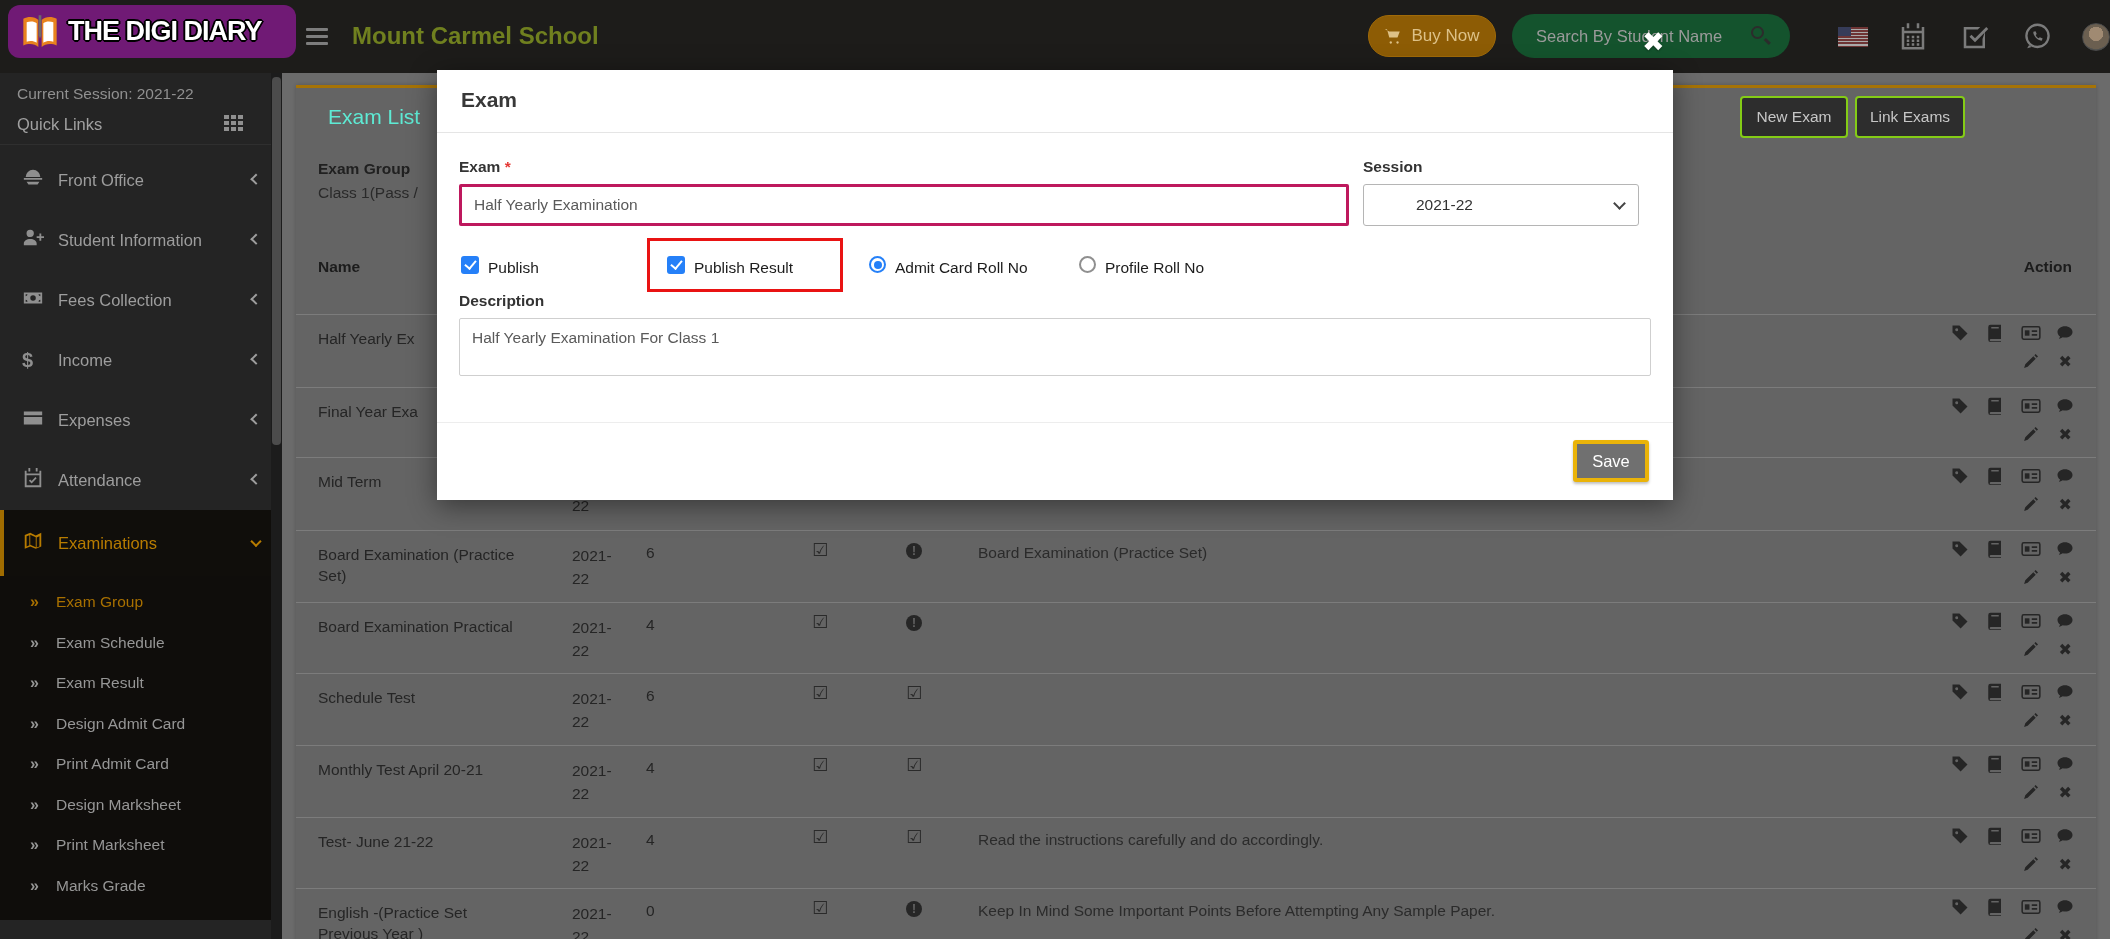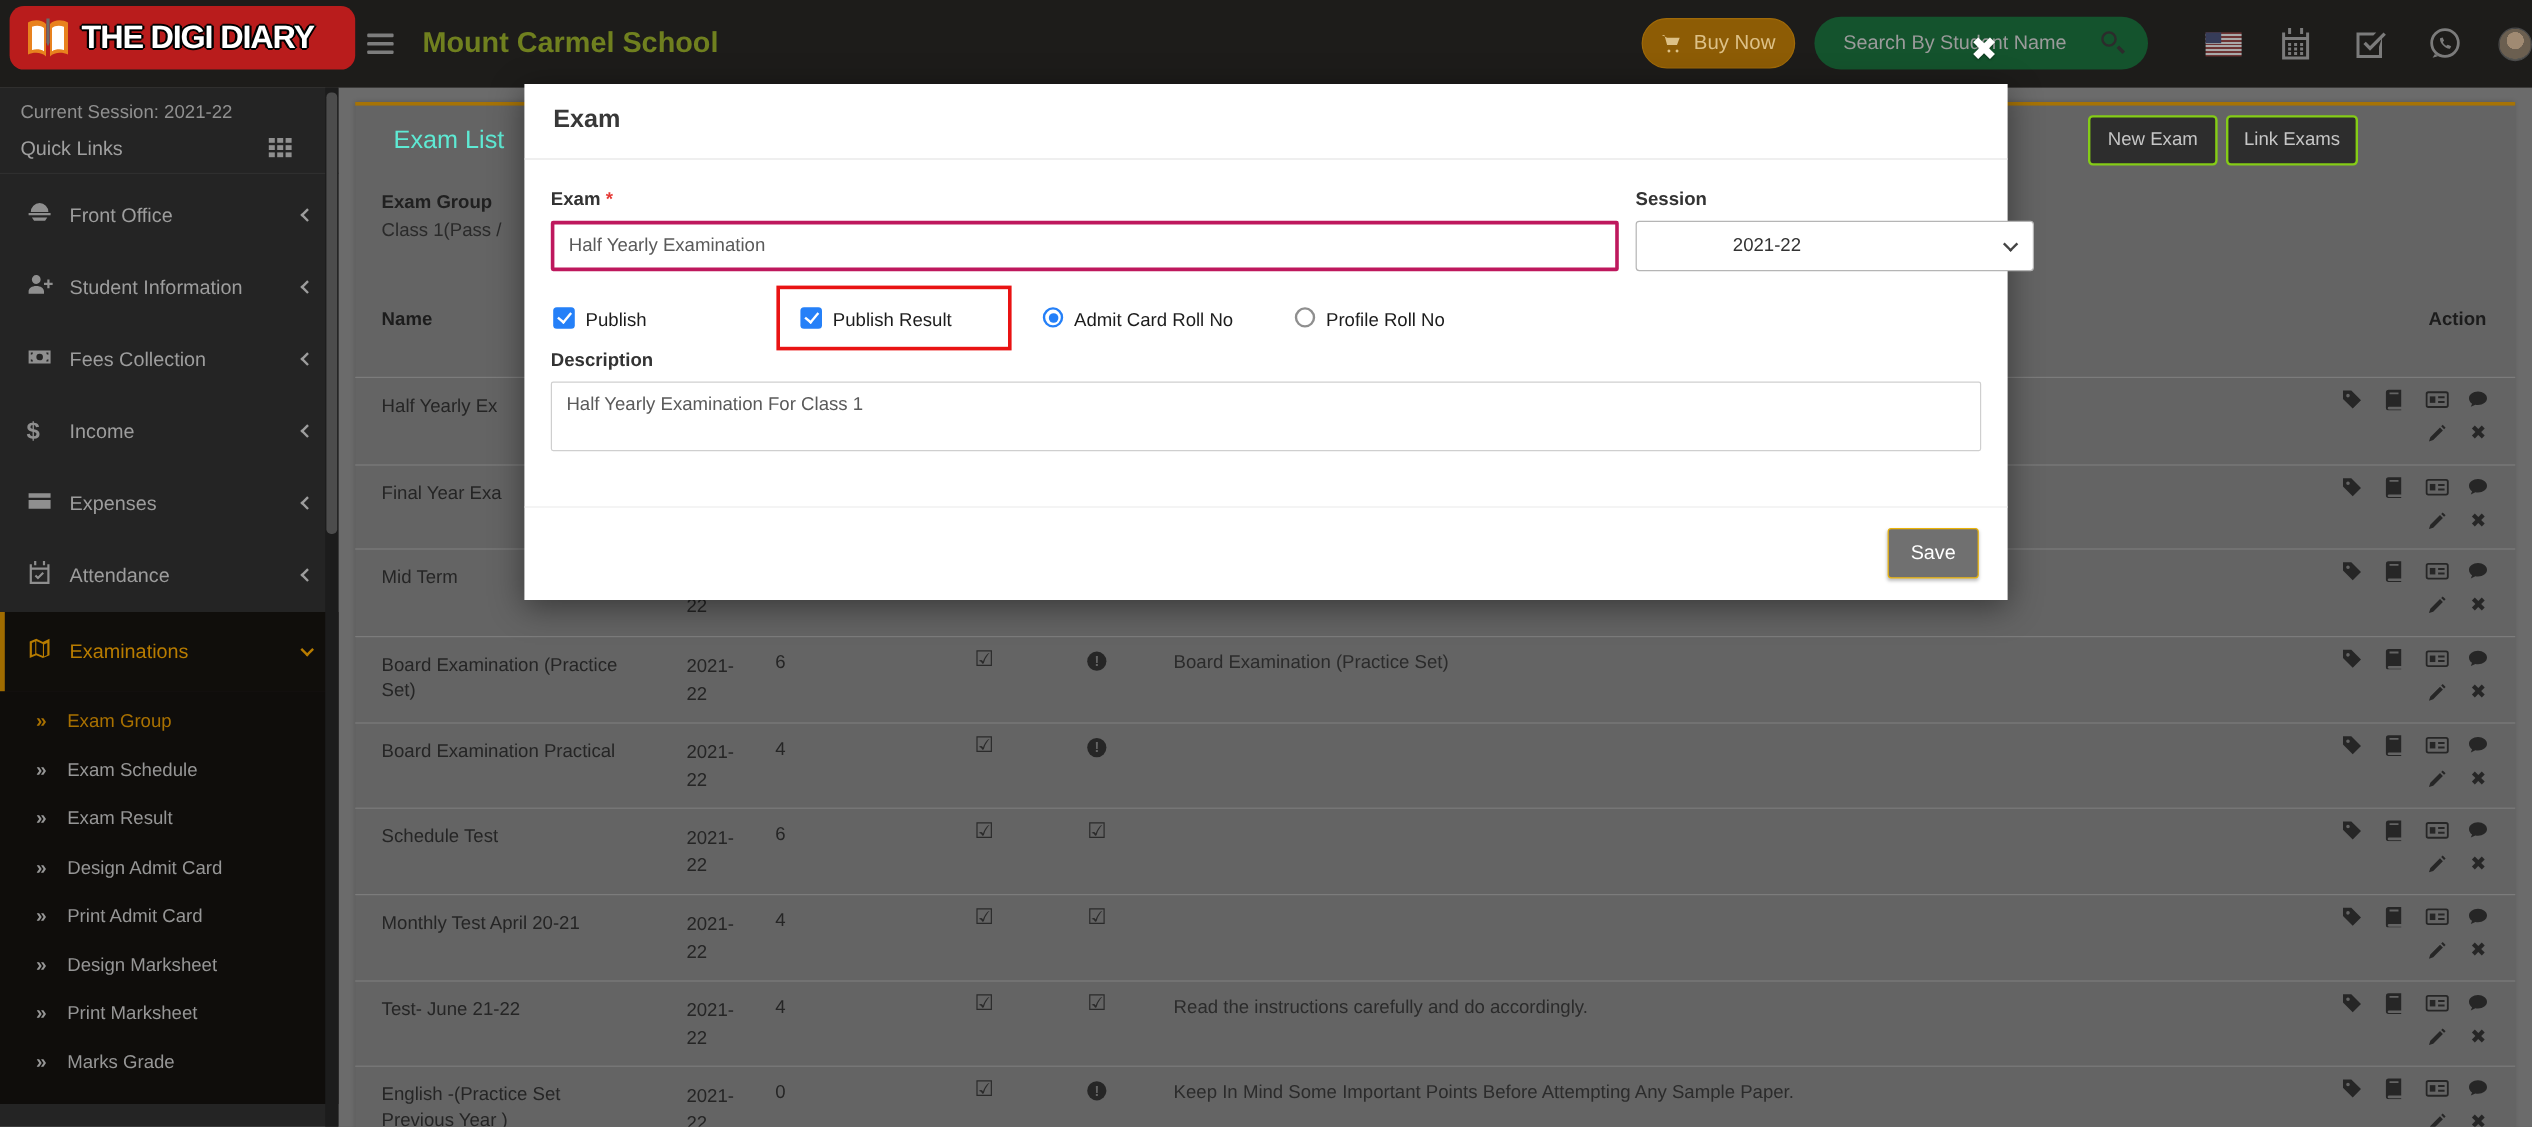--- a/index.html
+++ b/index.html
@@ -1,21 +1,21 @@
 <!DOCTYPE html>
 <html><head>
 <meta charset="utf-8">
 <style>
   * { margin:0; padding:0; box-sizing:border-box; }
   html,body { width:2110px; height:939px; overflow:hidden; }
   body { font-family:"Liberation Sans","DejaVu Sans",sans-serif; background:#6b6b6b; position:relative; }
 
   
   .navbar { position:absolute; left:0; top:0; width:2110px; height:73px; background:#1d1c1a; z-index:5; }
-  .logo-badge { position:absolute; left:8px; top:5px; width:288px; height:53px; background:#b91c1c; border-radius:12px; display:flex; align-items:center; padding-left:12px; }
+  .logo-badge { position:absolute; left:8px; top:5px; width:288px; height:53px; background:#701a75; border-radius:12px; display:flex; align-items:center; padding-left:12px; }
   .logo-text { font-size:27px; font-weight:bold; color:#fff; letter-spacing:-1px; margin-left:8px;
     text-shadow:-2px 0 #000,2px 0 #000,0 -2px #000,0 2px #000,-1px -1px #000,1px 1px #000,1px -1px #000,-1px 1px #000; }
   .hamburger { position:absolute; left:306px; top:28px; width:22px; height:17px; cursor:pointer; }
   .hamburger span { display:block; height:3px; background:#7d7d7d; margin-bottom:4px; border-radius:1px; }
   .school-name { position:absolute; left:352px; top:22px; font-size:24px; font-weight:bold; color:#70801f; }
   .buy-now { position:absolute; left:1368px; top:15px; width:128px; height:42px; background:#8d5c05; border:1px solid #a06a08; border-radius:21px; color:#ddc187; font-size:17px; display:flex; align-items:center; justify-content:center; gap:9px; cursor:pointer; }
   .searchbox { position:absolute; left:1512px; top:14px; width:278px; height:44px; background:#14532d; border-radius:22px; }
   .searchbox input { position:absolute; left:24px; top:0; width:210px; height:44px; background:transparent; border:none; outline:none; color:#9b9b9b; font-size:16.5px; font-family:inherit; }
   .searchbox input::placeholder { color:#9b9b9b; opacity:1; }
   .mag { position:absolute; right:26px; top:12px; width:13px; height:13px; border:2.5px solid #2c2c2c; border-radius:50%; }
@@ -82,33 +82,33 @@
   .aico svg { display:block; }
   .xmark { font-size:16px; font-weight:bold; color:#262626; line-height:18px; cursor:pointer; }
 
   
   .modal { position:absolute; left:437px; top:70px; width:1236px; height:430px; background:#ffffff; z-index:50; box-shadow:0 6px 26px rgba(0,0,0,.45); }
   .md-title { position:absolute; left:24px; top:18px; font-size:21px; font-weight:bold; color:#383838; }
   .md-hr1 { position:absolute; left:0; top:62px; width:100%; border-top:1px solid #e5e5e5; }
   .md-label { position:absolute; font-size:15.5px; color:#333; font-weight:bold; }
   .req { color:#e53935; }
   .md-input { position:absolute; left:22px; top:114px; width:890px; height:42px; border:3px solid #be185d; border-radius:2px; padding-left:12px; font-size:15.5px; color:#5a5a5a; font-family:inherit; background:#fff; }
-  .md-select { position:absolute; left:926px; top:114px; width:332px; height:42px; border:1px solid #b5b5b5; border-radius:3px; background:#fff; font-size:15.5px; color:#333; display:flex; align-items:center; padding-left:80px; cursor:pointer; }
+  .md-select { position:absolute; left:926px; top:114px; width:276px; height:42px; border:1px solid #b5b5b5; border-radius:3px; background:#fff; font-size:15.5px; color:#333; display:flex; align-items:center; padding-left:52px; cursor:pointer; }
   .sel-chev { position:absolute; right:14px; top:14px; width:9px; height:9px; border-left:2px solid #444; border-bottom:2px solid #444; transform:rotate(-45deg); }
   .cbx { position:absolute; width:18px; height:18px; background:#2580f8; border-radius:3px; cursor:pointer; }
   .cbx:after { content:""; position:absolute; left:5.5px; top:2px; width:5px; height:9px; border-right:2.5px solid #fff; border-bottom:2.5px solid #fff; transform:rotate(40deg); }
   .cb-lbl { position:absolute; font-size:15.5px; color:#1c1c1c; }
   .radio { position:absolute; width:17px; height:17px; border-radius:50%; cursor:pointer; }
   .radio.sel { border:2px solid #2580f8; }
   .radio.sel:after { content:""; position:absolute; left:2.5px; top:2.5px; width:8px; height:8px; border-radius:50%; background:#2580f8; }
   .radio.unsel { border:2px solid #8f8f8f; background:#fff; }
   .red-box { position:absolute; left:210px; top:168px; width:196px; height:54px; border:3px solid #e91313; z-index:3; }
   .md-textarea { position:absolute; left:22px; top:248px; width:1192px; height:58px; border:1px solid #cfcfcf; border-radius:2px; padding:10px 12px; font-size:15.5px; color:#5a5a5a; font-family:inherit; resize:none; }
   .md-hr2 { position:absolute; left:0; top:352px; width:100%; border-top:1px solid #ededed; }
-  .save-btn { position:absolute; right:24px; top:370px; width:76px; height:42px; background:#707070; border:1px solid #eab308; border-radius:3px; color:#fff; font-size:16.5px; display:flex; align-items:center; justify-content:center; cursor:pointer; box-shadow:0 2px 3px rgba(0,0,0,.25); }
+  .save-btn { position:absolute; right:24px; top:370px; width:76px; height:42px; background:#707070; border:4px solid #eab308; border-radius:3px; color:#fff; font-size:16.5px; display:flex; align-items:center; justify-content:center; cursor:pointer; box-shadow:0 2px 3px rgba(0,0,0,.25); }
 </style>
 </head>
 <body>
 
 <div class="navbar">
   <div class="logo-badge">
     <svg width="40" height="40" viewBox="0 0 24 24">
       <path fill="#e8821e" d="M2 4c3-1.6 7-1.4 9 .8V21c-2-2-6-2.3-9-.9z"></path>
       <path fill="#fff" d="M4 6.2c2.2-.8 4.6-.6 6 .6v11.6c-1.6-1-4-1.2-6-.6z"></path>
       <path fill="#e8821e" d="M22 4c-3-1.6-7-1.4-9 .8V21c2-2 6-2.3 9-.9z"></path>

